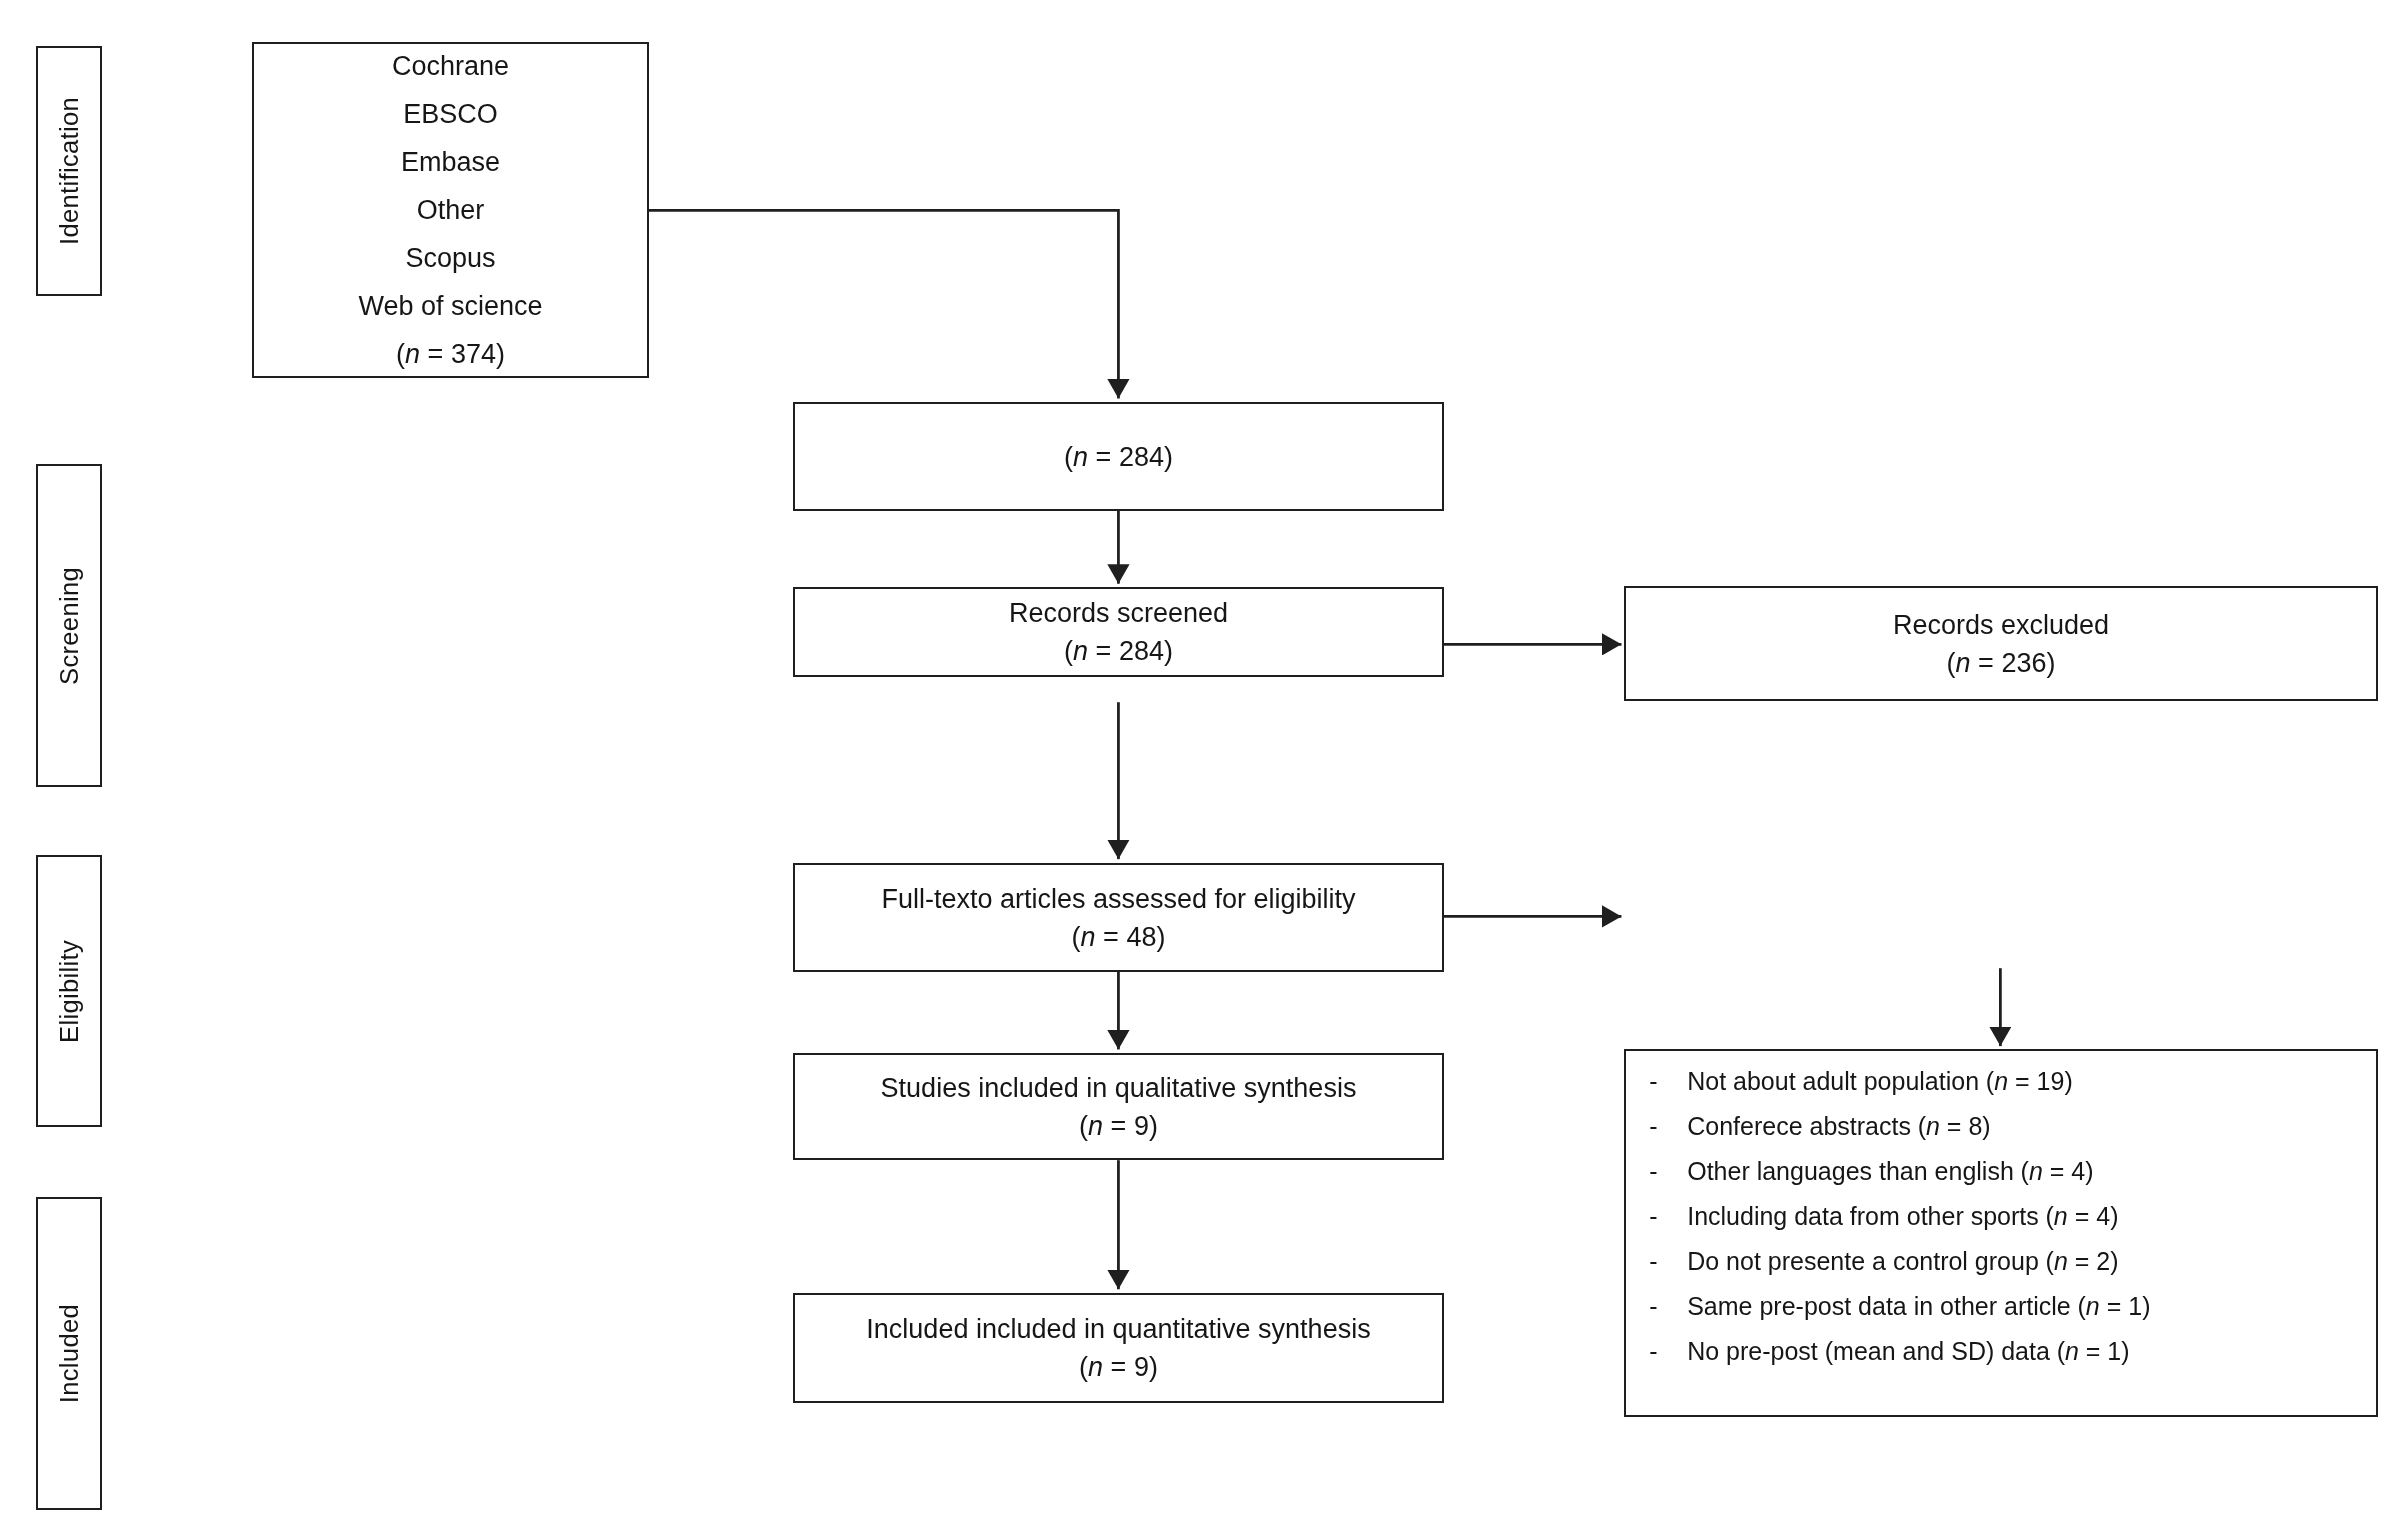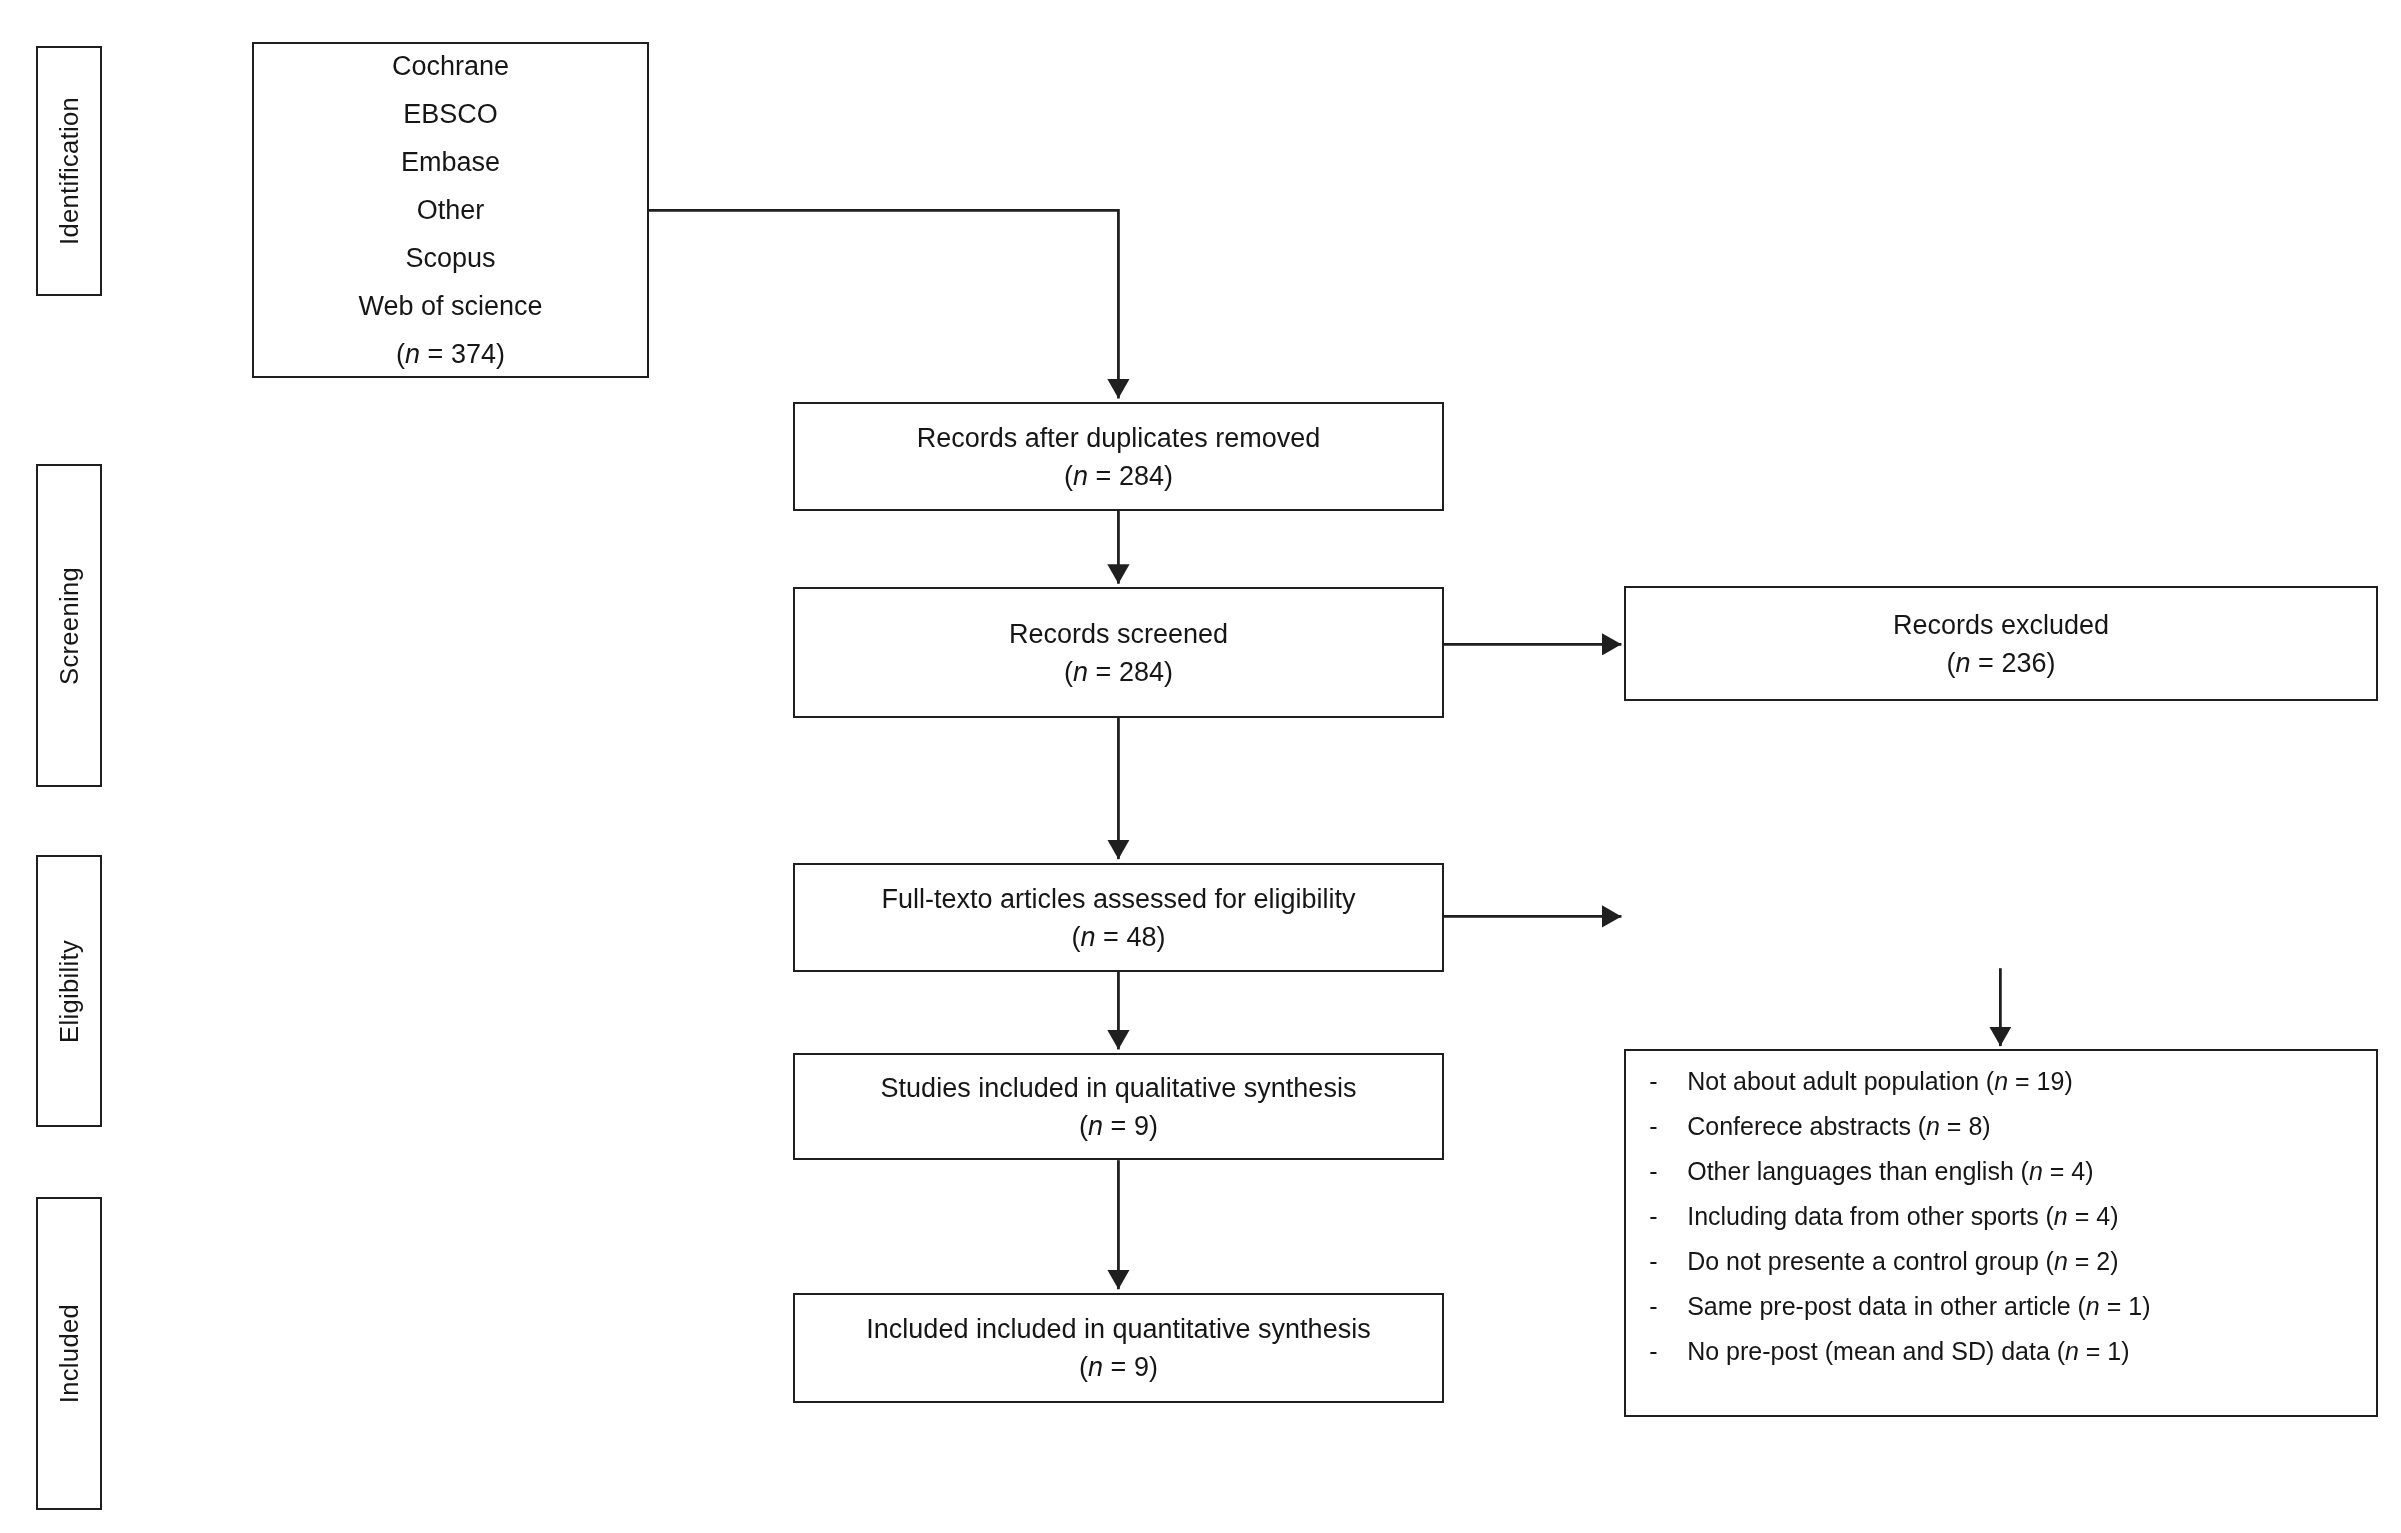--- a/index.html
+++ b/index.html
@@ -122,25 +122,24 @@
     <div class="line">Cochrane</div>
     <div class="line">EBSCO</div>
     <div class="line">Embase</div>
     <div class="line">Other</div>
     <div class="line">Scopus</div>
     <div class="line">Web of science</div>
     <div class="nline"><span>(</span><i>n</i><span> = </span><span>374</span><span>)</span></div>
   </div>
 
   <div class="box" style="left:793px; top:402px; width:651px; height:109px;">
-    <div class="line">Records after duplicates removed</div>
     <div class="nline"><span>(</span><i>n</i><span> = </span><span>284</span><span>)</span></div>
   </div>
 
-  <div class="box" style="left:793px; top:587px; width:651px; height:131px;">
+  <div class="box" style="left:793px; top:587px; width:651px; height:90px;">
     <div class="line">Records screened</div>
     <div class="nline"><span>(</span><i>n</i><span> = </span><span>284</span><span>)</span></div>
   </div>
 
   <div class="box" style="left:1624px; top:586px; width:754px; height:115px;">
     <div class="line">Records excluded</div>
     <div class="nline"><span>(</span><i>n</i><span> = </span><span>236</span><span>)</span></div>
   </div>
 
   <div class="box" style="left:793px; top:863px; width:651px; height:109px;">

